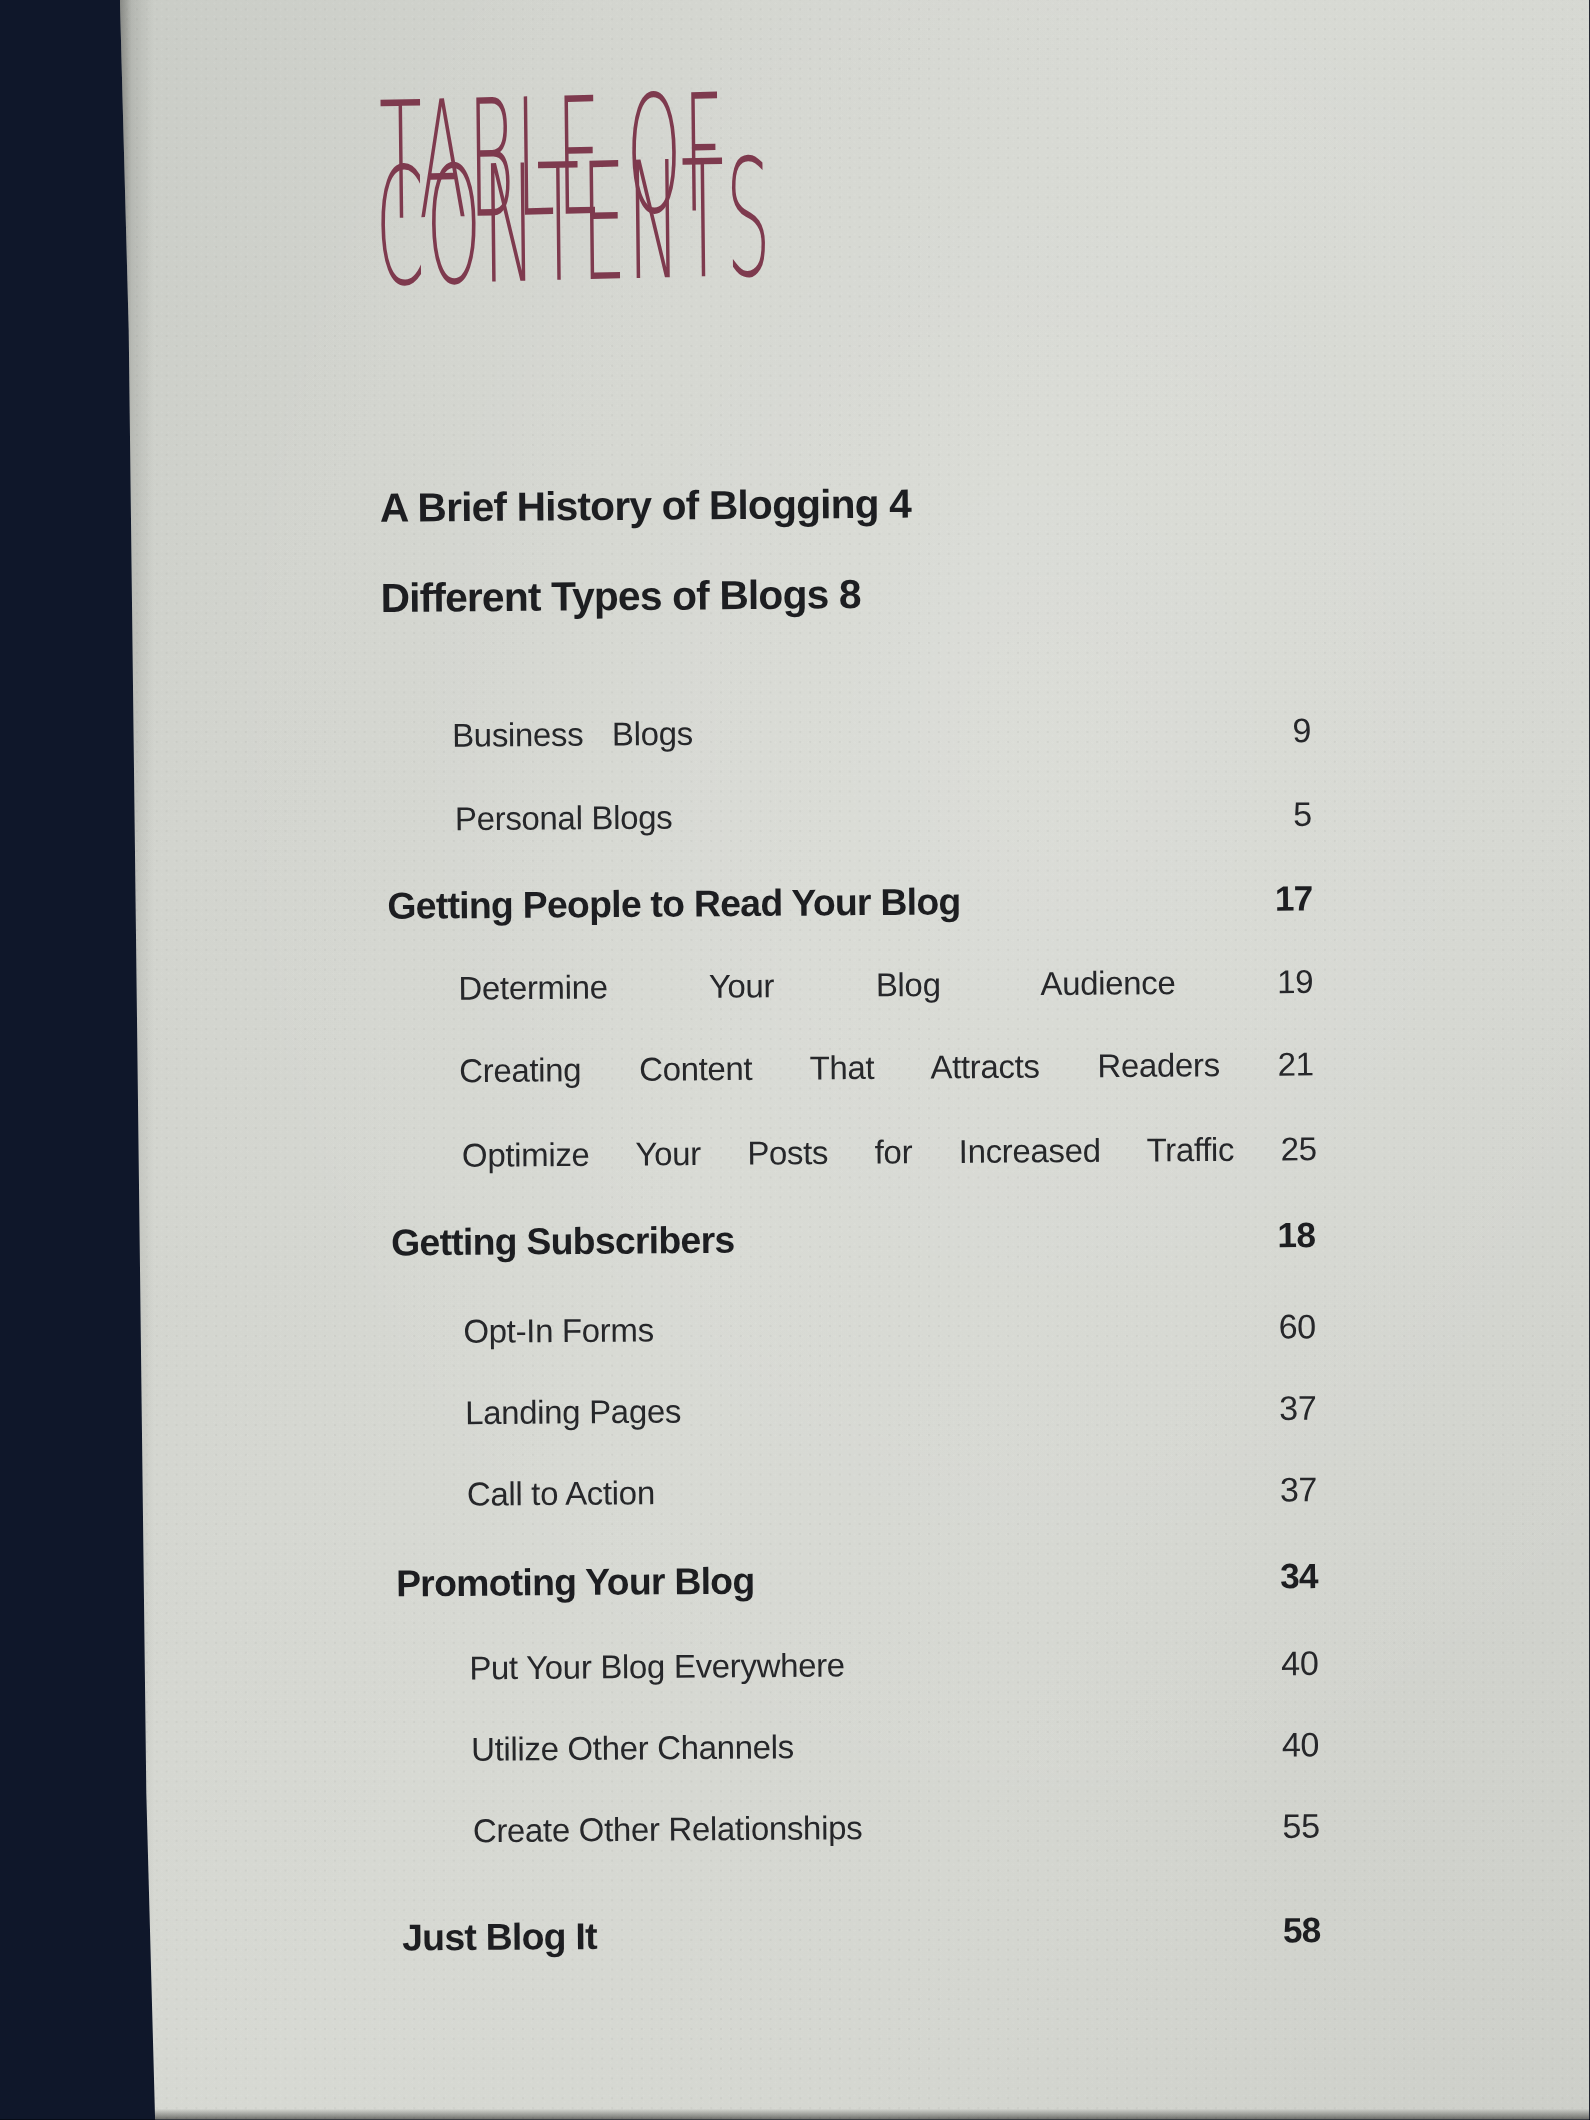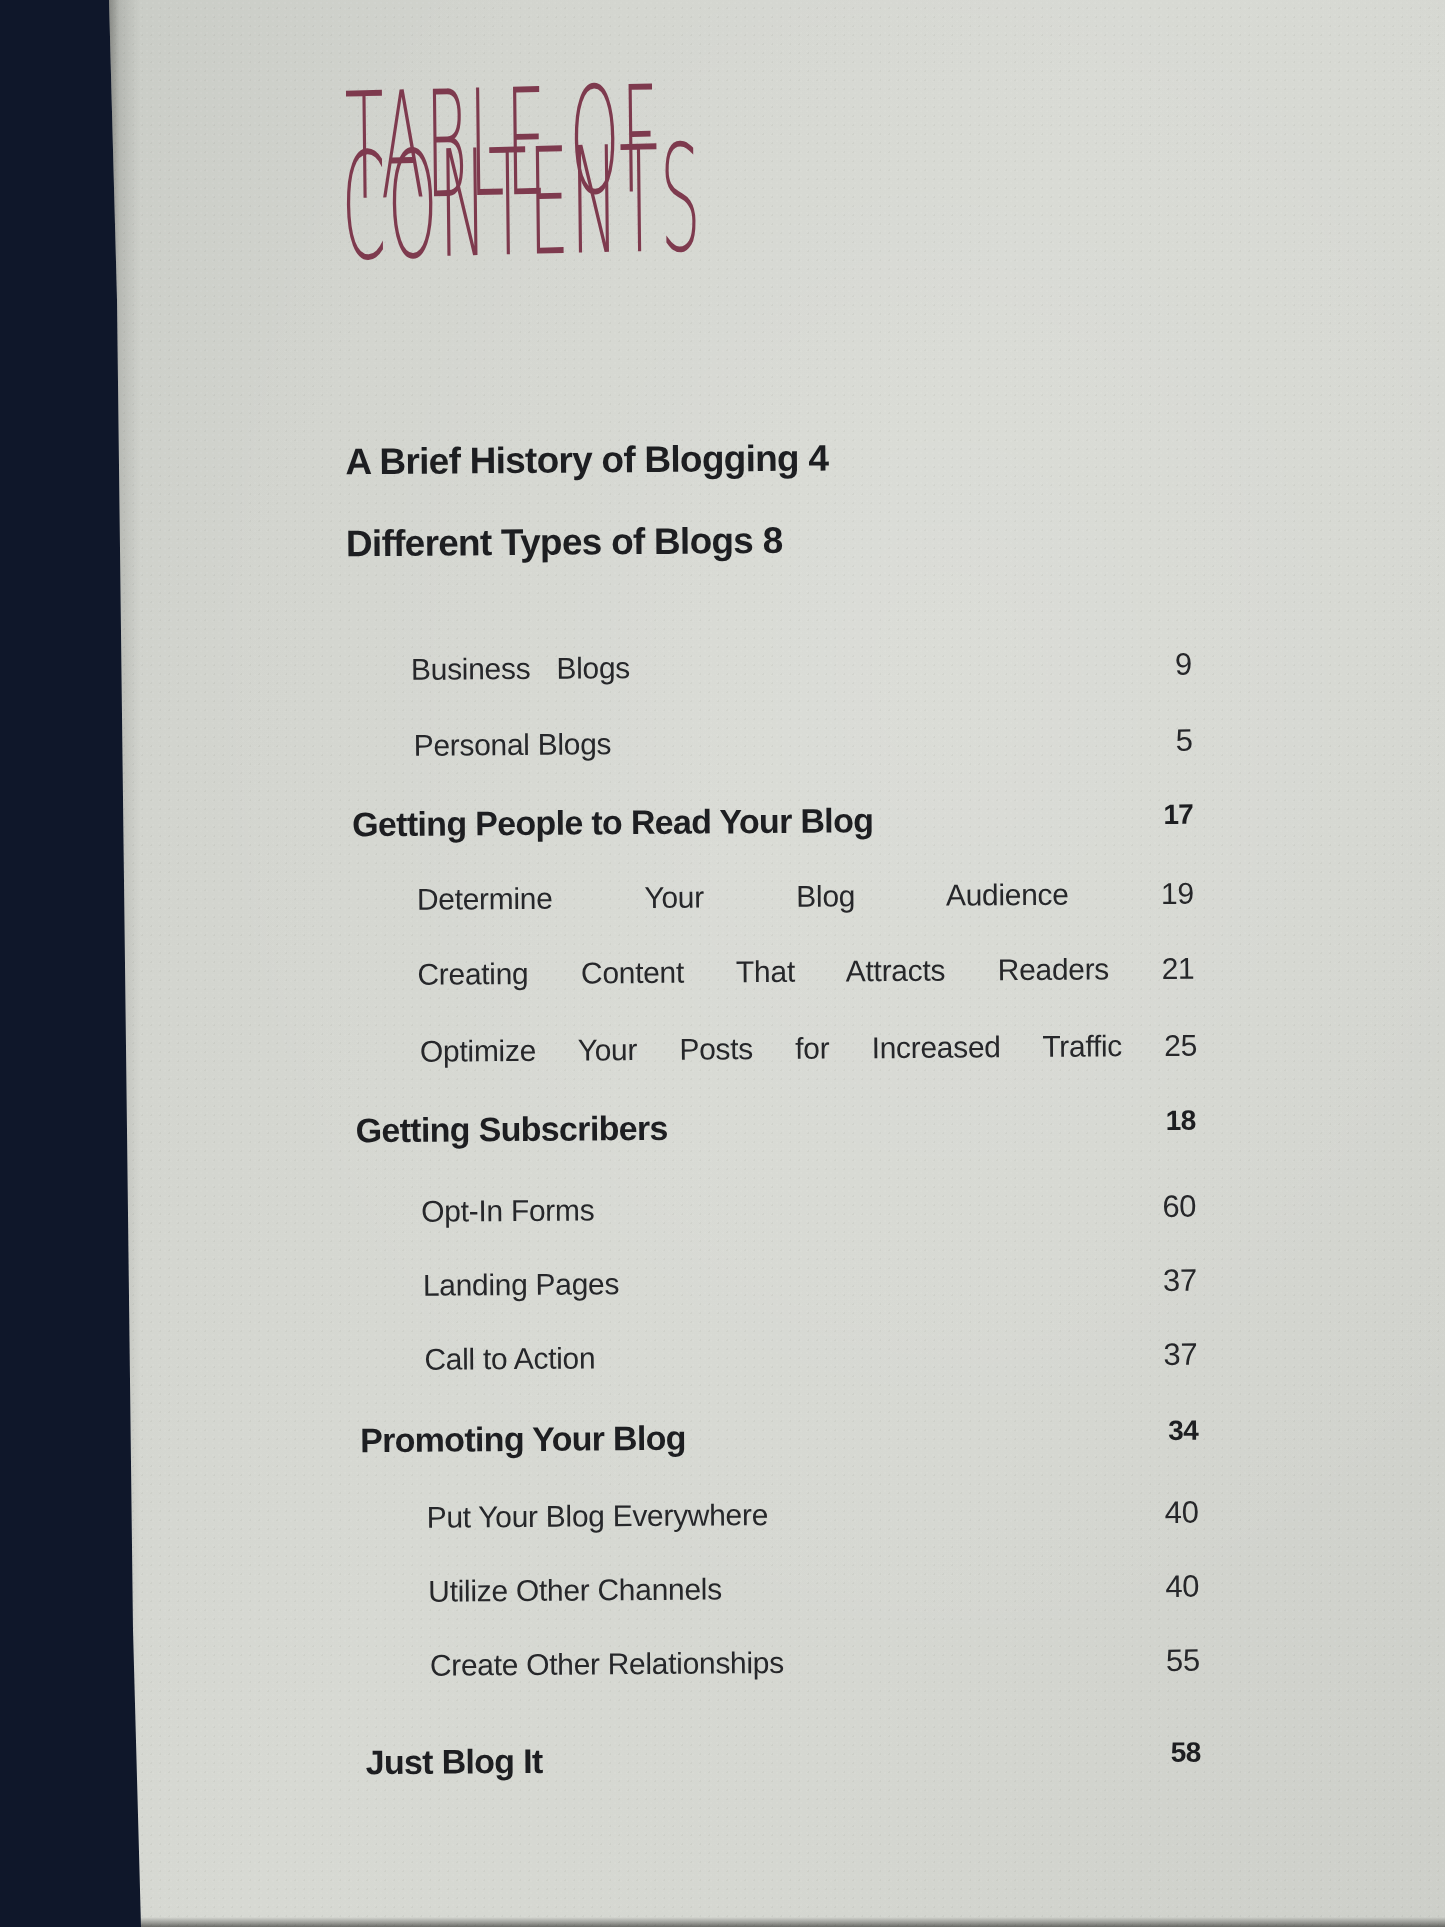--- a/index.html
+++ b/index.html
@@ -54,21 +54,21 @@
     white-space:nowrap;
   }
   .row{position:absolute;white-space:nowrap;}
   .r-top{font-weight:bold;font-size:37px;color:#1d1e21;letter-spacing:-0.02em;}
   .r-head{display:flex;justify-content:space-between;font-weight:bold;font-size:34px;color:#1d1e21;letter-spacing:-0.02em;}
   .r-sub{display:flex;justify-content:space-between;font-size:30px;letter-spacing:-0.01em;}
   .r-just{display:block;font-size:30px;letter-spacing:-0.01em;text-align:justify;text-align-last:justify;white-space:normal;}
   .wide-words{word-spacing:18px;}
   .pagenum{font-variant-numeric:lining-nums;}
   .r-sub .pagenum{font-size:31px;}
-  .r-head .pagenum{font-size:28px;}
+  .r-head .pagenum{font-size:32px;}
 </style>
 </head>
 <body>
 
 <div class="photo">
   <div class="page">
     <div class="edge-shade"></div>
 
     <div class="content">
 

